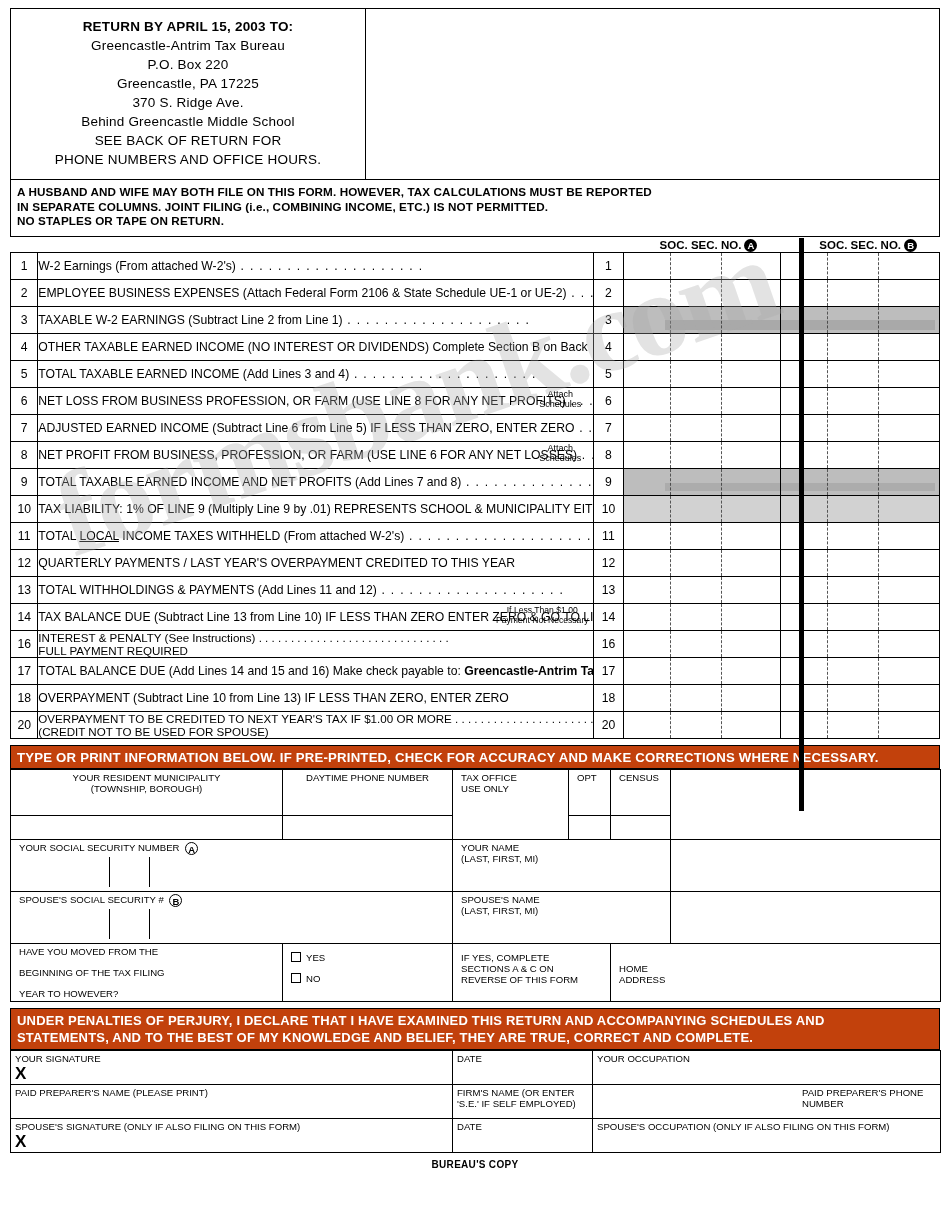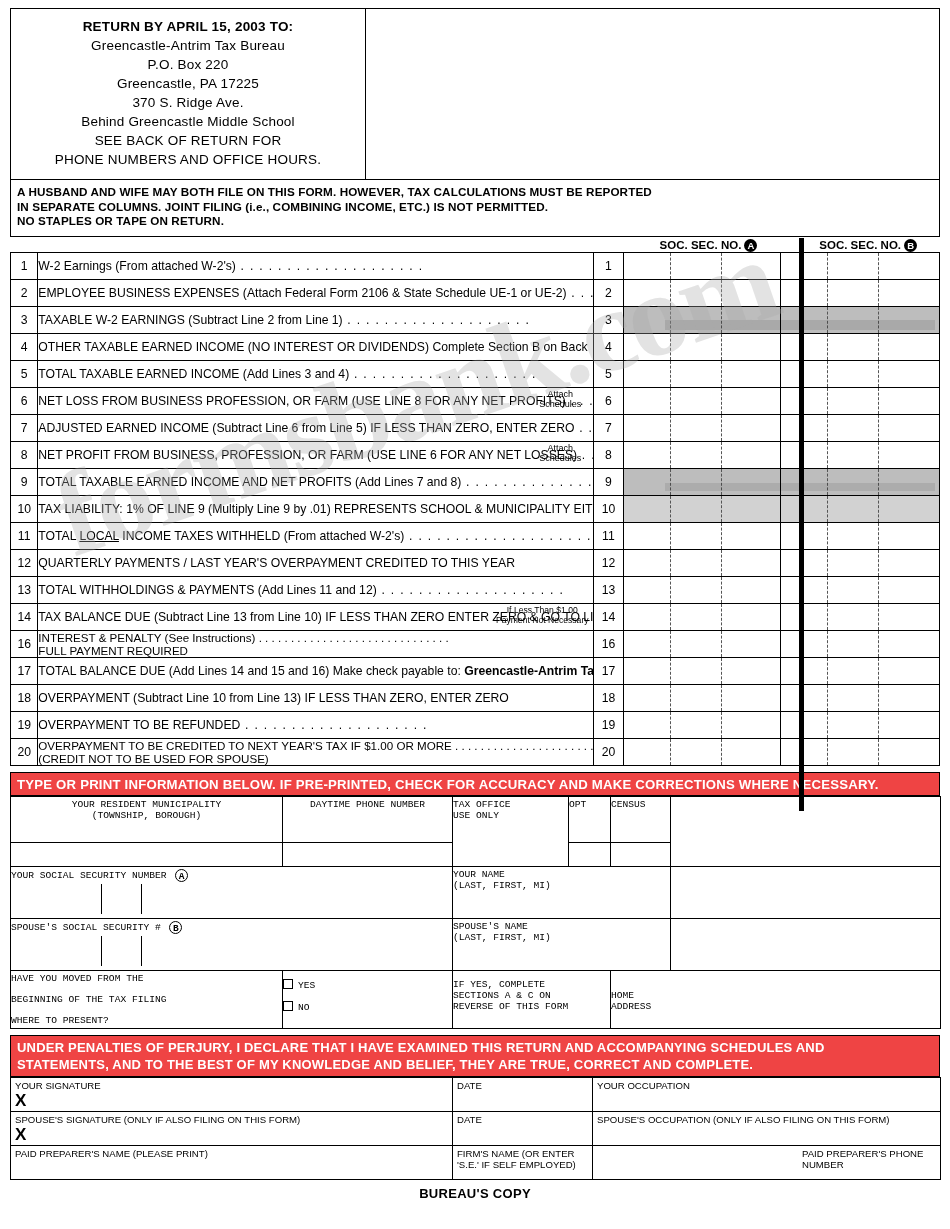--- a/index.html
+++ b/index.html
@@ -55,40 +55,40 @@
   .dash1 { position:absolute; left:46px; top:0; bottom:0; border-left:1px dashed #555; }
   .dash2 { position:absolute; left:97px; top:0; bottom:0; border-left:1px dashed #555; }
   
   .shade { background:#bdbdbd; }
   .shadelite { background:#d2d2d2; }
 
   
   .heavy-div { position:absolute; left:799px; top:238px; width:5px; height:573px; background:#000; z-index:5; }
 
   
-  .blackbar { background:#ef4444; color:#fff; font-weight:bold; padding:4px 6px 3px 6px; font-size:13.2px;
+  .blackbar { background:#c2410c; color:#fff; font-weight:bold; padding:4px 6px 3px 6px; font-size:13.2px;
               letter-spacing:.2px; width:930px; border:1px solid #000; }
   .blackbar.two { line-height:16.5px; font-size:13px; }
 
   
   table.info { border-collapse:collapse; width:930px; table-layout:fixed; }
-  table.info td { border:1px solid #000; font-size:9.7px; vertical-align:top; padding:2px 0;font-family:Liberation Mono, monospace; }
+  table.info td { border:1px solid #000; font-size:9.7px; vertical-align:top; padding:2px 8px; }
   .lbl { font-size:9.6px; line-height:11px; }
   .ctr { text-align:center; }
   .chk { display:inline-block; width:10px; height:10px; border:1px solid #000; vertical-align:-1px; margin-right:5px;}
   .ssnbox { position:relative; height:34px; }
   .ssnbox .v1 { position:absolute; left:90px; top:2px; bottom:2px; border-left:1px solid #000; }
   .ssnbox .v2 { position:absolute; left:130px; top:2px; bottom:2px; border-left:1px solid #000; }
 
   
   table.sig { border-collapse:collapse; width:930px; table-layout:fixed; }
   table.sig td { border:1px solid #000; font-size:9.6px; vertical-align:top; padding:2px 4px; height:34px; }
   .bigx { font-size:17px; font-weight:bold; line-height:15px; margin-top:2px; }
 
-  .footer { text-align:center; font-weight:bold; font-size:13px; margin-top:6px; letter-spacing:.3px; }
+  .footer { text-align:center; font-weight:bold; font-size:10px; margin-top:6px; letter-spacing:.3px; }
 
   
   .wm { position:absolute; left:40px; top:330px; font-size:118px; font-weight:bold; color:rgba(170,170,170,.33);
         transform:rotate(-19deg); letter-spacing:-3px; pointer-events:none; z-index:4; font-family:"Liberation Serif", serif; }
   
   .smudge { position:absolute; background:rgba(0,0,0,.20); pointer-events:none; }
 </style>
 </head>
 <body>
 
@@ -390,35 +390,20 @@
           <td class="colA ">
             <div class="dash1"></div>
             <div class="dash2"></div>
           </td>
           <td class="colB ">
             <div class="dash1"></div>
             <div class="dash2"></div>
           </td>
         </tr>
         <tr>
-          <td class="num">19</td>
-          <td class="desc">
-            <div class="txt">OVERPAYMENT TO BE REFUNDED<span class="dots"> . . . . . . . . . . . . . . . . . . . .</span></div>
-          </td>
-          <td class="rnum">19</td>
-          <td class="colA ">
-            <div class="dash1"></div>
-            <div class="dash2"></div>
-          </td>
-          <td class="colB ">
-            <div class="dash1"></div>
-            <div class="dash2"></div>
-          </td>
-        </tr>
-        <tr>
           <td class="num">20</td>
           <td class="desc">
             <div class="txt two-line">
               <div>OVERPAYMENT TO BE CREDITED TO NEXT YEAR'S TAX IF $1.00 OR MORE  . . . . . . . . . . . . . . . . . . . . . . . . . . . . . .</div>
               <div>(CREDIT NOT TO BE USED FOR SPOUSE)</div>
             </div>
           </td>
           <td class="rnum">20</td>
           <td class="colA ">
             <div class="dash1"></div>
@@ -489,21 +474,21 @@
       <td colspan="3">
         <div class="lbl">SPOUSE'S NAME</div>
         <div class="lbl">(LAST, FIRST, MI)</div>
       </td>
       <td></td>
     </tr>
     <tr>
       <td style="height:54px;">
         <div class="lbl">HAVE YOU MOVED FROM THE</div>
         <div class="lbl" style="margin-top:10px;">BEGINNING OF THE TAX FILING</div>
-        <div class="lbl" style="margin-top:10px;">WHERE TO PRESENT?</div>
+        <div class="lbl" style="margin-top:10px;">YEAR TO HOWEVER?</div>
       </td>
       <td>
         <div class="lbl" style="margin-top:6px;"><span class="chk"></span><span>YES</span></div>
         <div class="lbl" style="margin-top:10px;"><span class="chk"></span><span>NO</span></div>
       </td>
       <td colspan="2">
         <div class="lbl" style="margin-top:6px;">IF YES, COMPLETE</div>
         <div class="lbl">SECTIONS A &amp; C ON</div>
         <div class="lbl">REVERSE OF THIS FORM</div>
       </td>
@@ -528,42 +513,42 @@
         <div class="bigx">X</div>
       </td>
       <td style="width:140px;">
             <div class="lbl">DATE</div>
           </td>
       <td style="width:348px;">
             <div class="lbl">YOUR OCCUPATION</div>
           </td>
     </tr>
     <tr>
+      <td style="height:30px;">
+            <div class="lbl">PAID PREPARER'S NAME (PLEASE PRINT)</div>
+          </td>
+      <td colspan="1" style="border-right:none;">
+            <div class="lbl">FIRM'S NAME (OR ENTER 'S.E.' IF SELF EMPLOYED)</div>
+          </td>
+      <td>
+            <div class="lbl" style="margin-left:205px;">PAID PREPARER'S PHONE NUMBER</div>
+          </td>
+    </tr>
+    <tr>
       <td>
         <div class="lbl">SPOUSE'S SIGNATURE (ONLY IF ALSO FILING ON THIS FORM)</div>
         <div class="bigx">X</div>
       </td>
       <td>
             <div class="lbl">DATE</div>
           </td>
       <td>
             <div class="lbl">SPOUSE'S OCCUPATION (ONLY IF ALSO FILING ON THIS FORM)</div>
           </td>
     </tr>
-    <tr>
-      <td style="height:30px;">
-            <div class="lbl">PAID PREPARER'S NAME (PLEASE PRINT)</div>
-          </td>
-      <td colspan="1" style="border-right:none;">
-            <div class="lbl">FIRM'S NAME (OR ENTER 'S.E.' IF SELF EMPLOYED)</div>
-          </td>
-      <td>
-            <div class="lbl" style="margin-left:205px;">PAID PREPARER'S PHONE NUMBER</div>
-          </td>
-    </tr>
   </tbody>
     </table>
 
   <div class="footer">BUREAU'S COPY</div>
 
   <div class="smudge" style="left:665px; top:320px; width:270px; height:10px; opacity:.5;"></div>
   <div class="smudge" style="left:665px; top:483px; width:270px; height:8px; opacity:.45;"></div>
 </div>
 
 </body></html>

